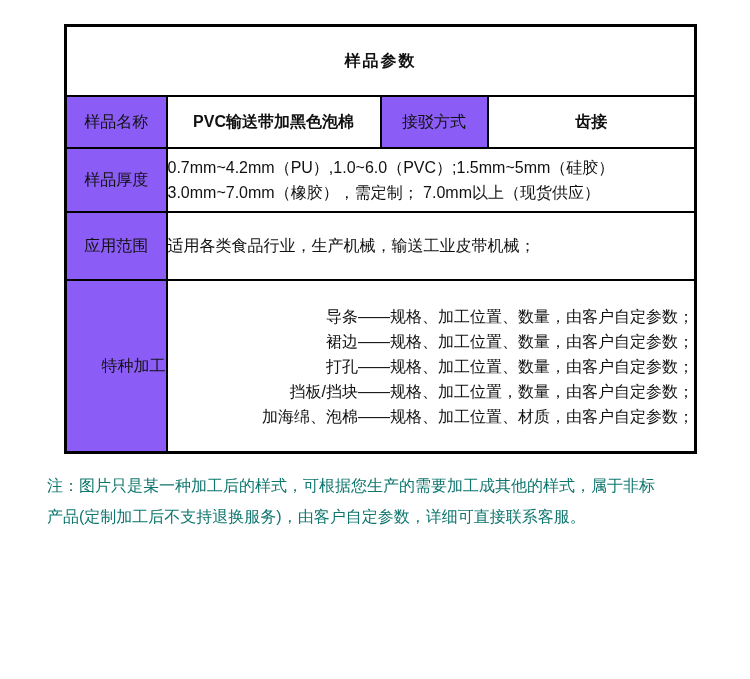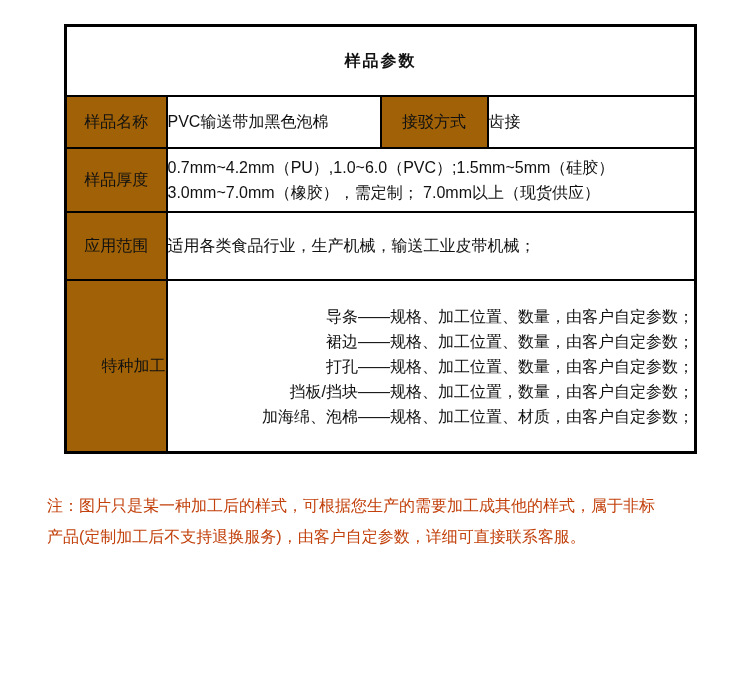--- a/index.html
+++ b/index.html
@@ -31,49 +31,49 @@
     padding:0;
   }
   td.title-cell{
     height:68px;
     text-align:center;
     font-size:27px;
     font-weight:700;
     letter-spacing:2px;
   }
   td.label-cell{
-    background:#a16207;
+    background:#8b5cf6;
     text-align:center;
     height:50px;
   }
   td.label-cell.spaced{
     letter-spacing:4px;
   }
   td.value-center{
-    text-align:left;
-    font-weight:400;
+    text-align:center;
+    font-weight:700;
   }
   td.value-left{
     text-align:left;
     padding:8px 10px 8px 15px;
     font-weight:400;
   }
   td.value-left .line{
     line-height:25px;
     white-space:nowrap;
   }
   tr.row-thickness td{height:62px;}
   tr.row-application td{height:66px;margin-top:40px;}
   tr.row-special td{height:170px;text-align:right;}
   tr.row-joint-info td{height:60px;}
   .note{
-    margin:36px 0 0 -17px;
+    margin:16px 0 0 -17px;
     font-size:16px;
     line-height:31px;
-    color:#c2410c;
+    color:#0f766e;
   }
   .note .note-line{
     white-space:nowrap;
   }
 </style>
 </head>
 <body>
 
 <div class="page">
 

